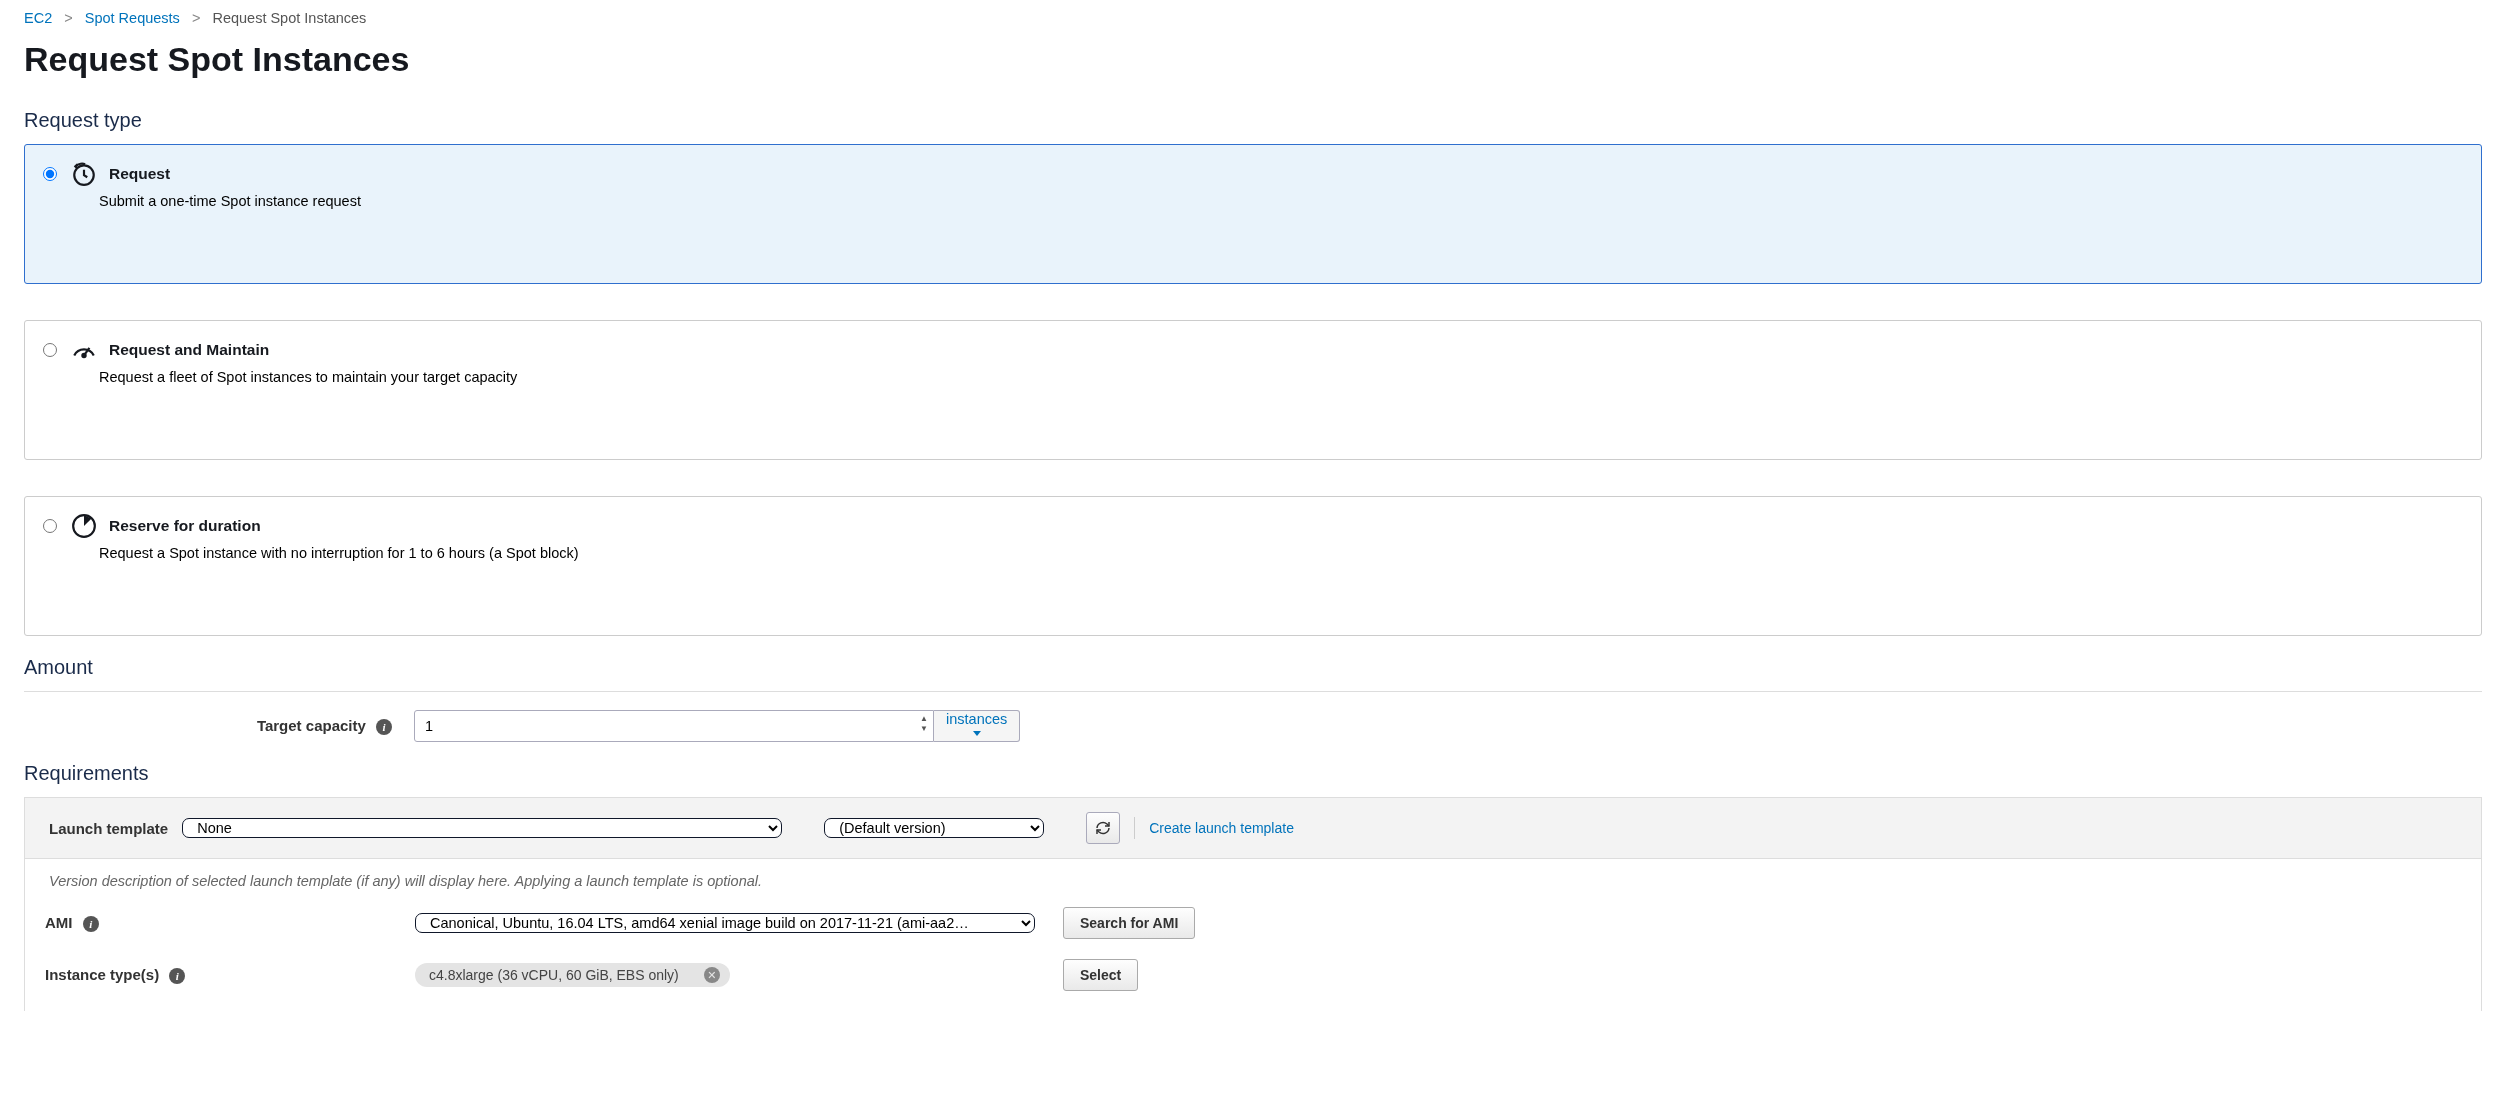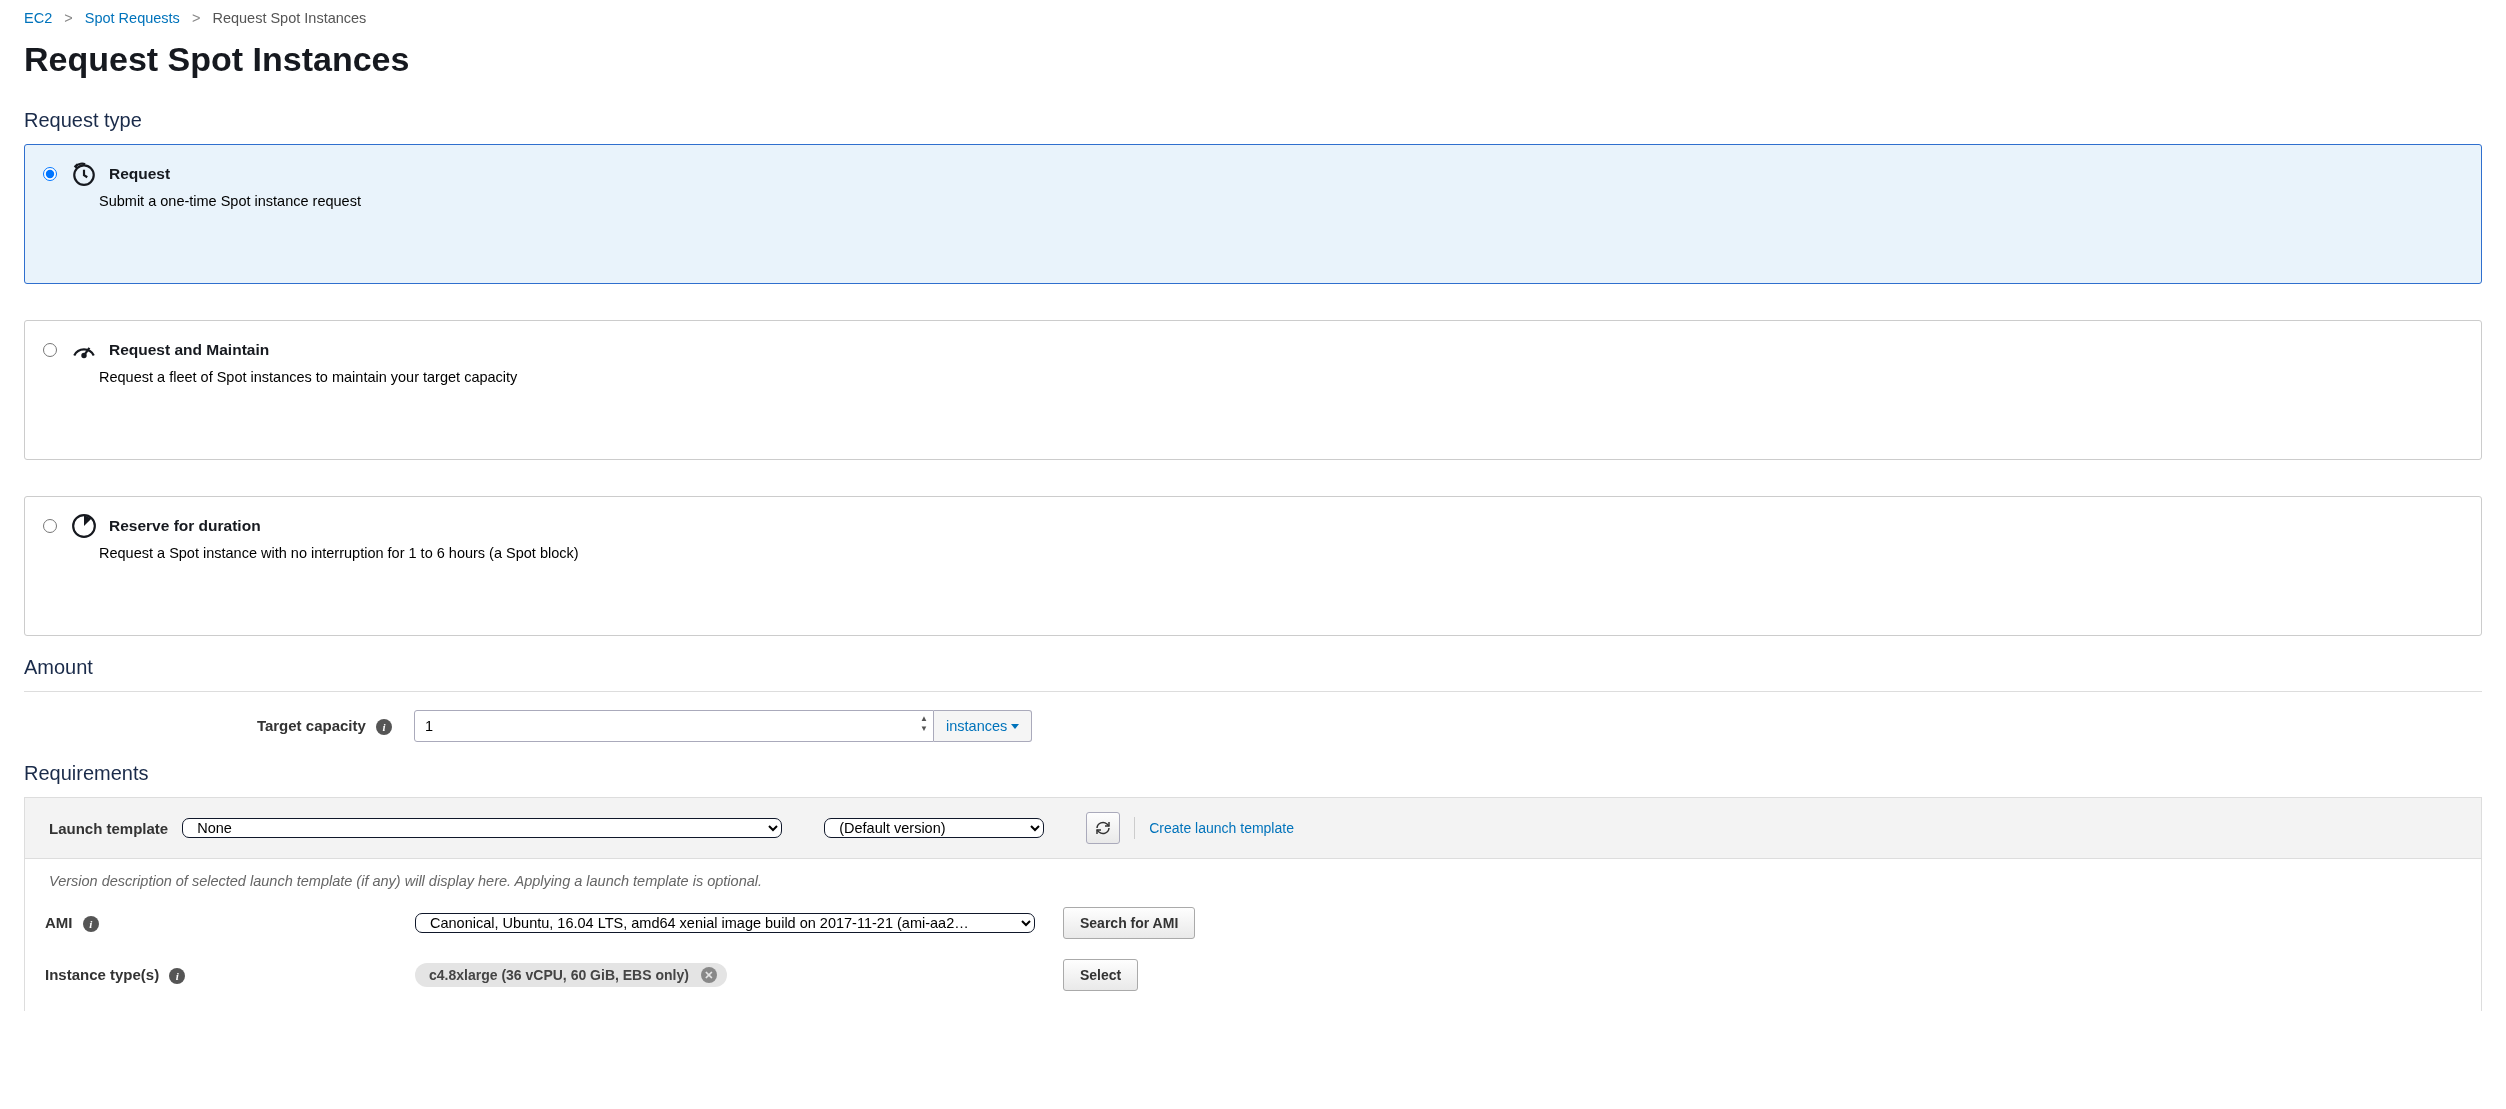--- a/index.html
+++ b/index.html
@@ -137,20 +137,21 @@
     border-left: none;
     border-radius: 0 3px 3px 0;
     background: #f5f5f5;
     padding: 0 12px;
     display: flex;
     align-items: center;
     color: #0073bb;
     cursor: pointer;
     gap: 4px;
     font-size: 14.5px;
+    flex-direction: column;
   }
   .caret-down {
     width: 0; height: 0;
     border-left: 4px solid transparent;
     border-right: 4px solid transparent;
     border-top: 5px solid currentColor;
   }
 
   .req-panel {
     border: 1px solid #ddd;
@@ -218,25 +219,25 @@
     background: linear-gradient(#fefefe,#e9e9e9);
     font-weight: 700;
     font-size: 14px;
     color: #333;
     cursor: pointer;
   }
 
   .tag-chip {
     display: inline-flex;
     align-items: center;
-    gap: 12px;
+    gap: 25px;
     background: #e4e4e4;
     border-radius: 14px;
     padding: 4px 10px 4px 14px;
-    font-weight: 700;
+    font-weight: 400;
     font-size: 14px;
     color: #444;
   }
   .tag-chip .close {
     width: 16px; height: 16px;
     border-radius: 50%;
     background: #888;
     color: #e4e4e4;
     display: inline-flex; align-items: center; justify-content: center;
     font-size: 11px;

